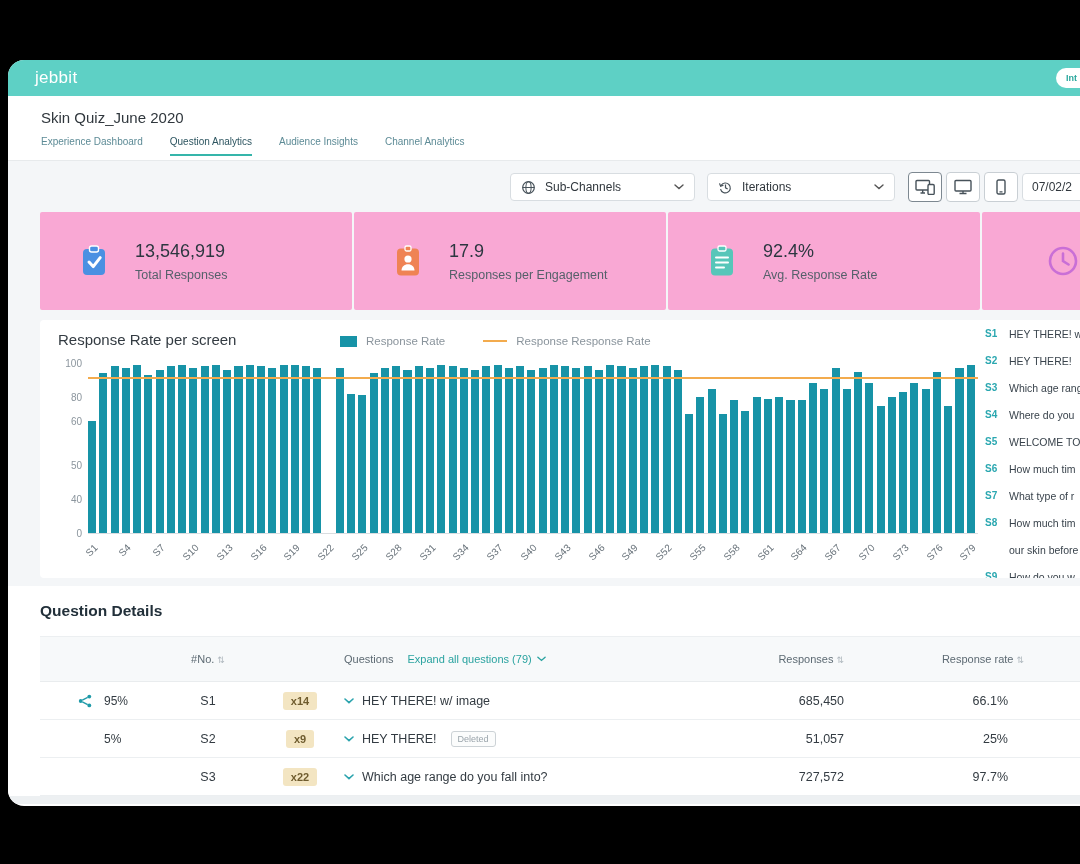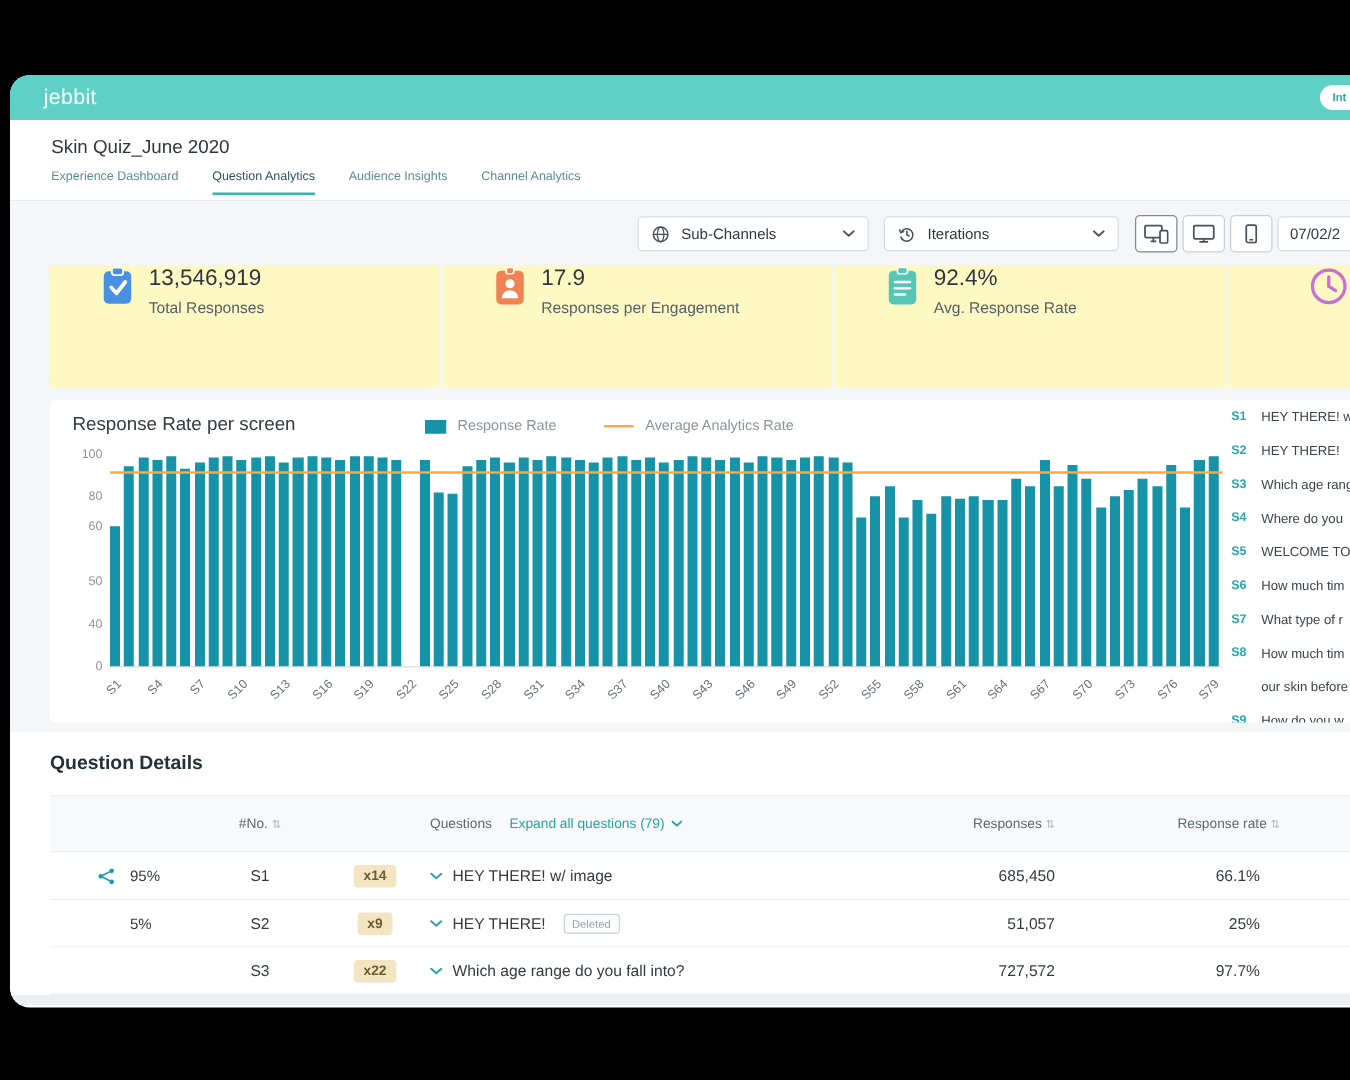--- a/index.html
+++ b/index.html
@@ -26,21 +26,21 @@
   .select .chev { margin-left:auto; display:flex; }
   #sel-sub { left:502px; width:185px; }
   #sel-iter { left:699px; width:188px; }
   .devices { position:absolute; left:900px; top:11px; display:flex; gap:4px; }
   .dev-btn { width:34px; height:30px; background:#fff; border:1px solid #c9cfd4; border-radius:4px; display:flex; align-items:center; justify-content:center; cursor:pointer; }
   .dev-btn.active { border-color:#7d8891; }
   .datebox { position:absolute; left:1014px; top:12px; width:90px; height:28px; background:#fff; border:1px solid #d8dde1; border-radius:4px; display:flex; align-items:center; padding:0 9px; font-size:12px; color:#30373d; cursor:pointer; }
 
   
   .cards { background:#f4f6f8; height:108px; position:relative; }
-  .card { position:absolute; top:0; width:312px; height:98px; background:#fef9c3; border-radius:2px; display:flex; padding-left:37px; gap:8px; }
+  .card { position:absolute; top:0; width:312px; height:98px; background:#f9a8d4; border-radius:2px; display:flex; align-items:center; padding-left:37px; gap:24px; }
   #card1{left:32px} #card2{left:346px} #card3{left:660px} #card4{left:974px; padding-left:64px;}
   .stat-value { font-size:18px; color:#2c3740; font-weight:500; }
   .stat-label { font-size:12.5px; color:#55606a; margin-top:6px; }
 
   
   .chart-section { background:#f4f6f8; padding:0 0 8px 32px; }
   .chart-card { width:1044px; height:258px; background:#fff; border-radius:4px; position:relative; overflow:hidden; }
   .chart-title { position:absolute; left:18px; top:11px; font-size:15px; color:#333b42; font-weight:500; }
   .legend { position:absolute; left:300px; top:15px; display:flex; gap:38px; align-items:center; }
   .legend-item { display:flex; align-items:center; gap:9px; font-size:11.5px; color:#8a949c; }
@@ -219,21 +219,21 @@
   <div class="chart-section">
     <div class="chart-card">
       <div class="chart-title">Response Rate per screen</div>
       <div class="legend">
         <div class="legend-item">
           <span class="sw-bar"></span>
           <span>Response Rate</span>
         </div>
         <div class="legend-item">
           <span class="sw-line"></span>
-          <span>Average Analytics Rate</span>
+          <span>Response Response Rate</span>
         </div>
       </div>
       <div class="plot">
         <div class="avg-line" style="top: 12.9px;"></div>
       <div class="bar" style="left: 0px; width: 8.07px; height: 112.2px;"></div>
           <span class="xtick" style="left: -46.4px;">S1</span>
           <div class="bar" style="left: 11.27px; width: 8.07px; height: 159.8px;"></div>
           <div class="bar" style="left: 22.53px; width: 8.07px; height: 166.6px;"></div>
           <div class="bar" style="left: 33.8px; width: 8.07px; height: 164.9px;"></div>
           <span class="xtick" style="left: -12.6px;">S4</span>

